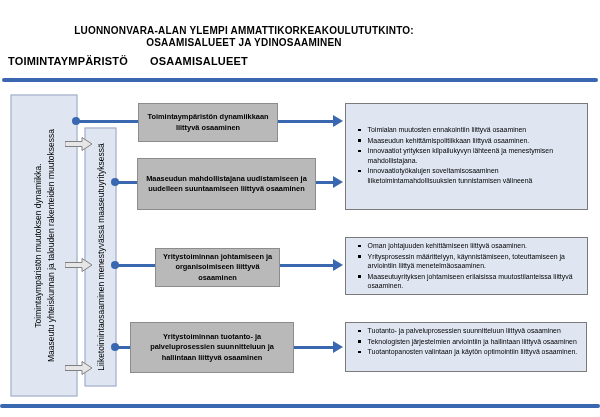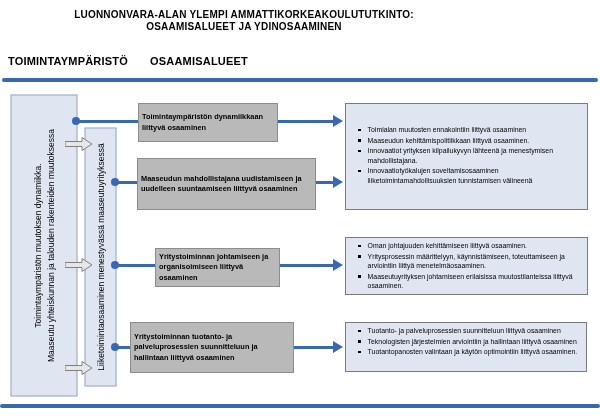--- a/index.html
+++ b/index.html
@@ -8,21 +8,21 @@
     --panel-border:#98a6c2;
     --box-gray:#b9b9b9;
     --box-gray-border:#8c8c8c;
     --right-border:#7a7a7a;
   }
   html,body{margin:0;padding:0;background:#fff;}
   .canvas{
     position:relative;width:600px;height:417px;background:#fff;
     font-family:"Liberation Sans",sans-serif;color:#000;overflow:hidden;
   }
-  .title-block{position:absolute;top:9px;left:0;width:488px;text-align:center;}
+  .title-block{position:absolute;top:25px;left:0;width:488px;text-align:center;}
   .title-line{font-size:10px;font-weight:bold;line-height:12px;letter-spacing:.2px;}
   .col-header{position:absolute;top:55px;font-size:11px;font-weight:bold;letter-spacing:.2px;white-space:nowrap;}
   .h-left{left:8px;}
   .h-mid{left:150px;}
   .h-right{left:386px;}
   .rule{position:absolute;height:4px;background:var(--accent-blue);border-radius:2px;}
   .rule-top{left:2px;top:78px;width:596px;}
   .rule-bottom{left:0px;top:404px;width:600px;}
 
   
@@ -39,21 +39,21 @@
   .gray-arrow{position:absolute;z-index:3;}
 
   
   .connector-line{position:absolute;height:3px;background:var(--accent-blue);z-index:1;}
   .connector-dot{position:absolute;width:8px;height:8px;border-radius:50%;background:var(--accent-blue);z-index:1;}
   .connector-head{position:absolute;width:0;height:0;border-top:6px solid transparent;border-bottom:6px solid transparent;border-left:10px solid var(--accent-blue);z-index:1;}
 
   
   .gbox{
     position:absolute;background:var(--box-gray);border:1px solid var(--box-gray-border);
-    display:flex;align-items:center;justify-content:center;text-align:left;
+    display:flex;align-items:center;justify-content:center;text-align:center;
     font-size:7.4px;font-weight:bold;line-height:10.5px;padding:16px 3px;box-sizing:border-box;z-index:2;
   }
   .g1{left:138px;top:103px;width:140px;height:39px;}
   .g2{left:137px;top:158px;width:179px;height:52px;}
   .g3{left:155px;top:248px;width:125px;height:39px;}
   .g4{left:130px;top:322px;width:164px;height:51px;}
 
   
   .rbox{
     position:absolute;background:var(--panel-blue);border:1px solid var(--right-border);

